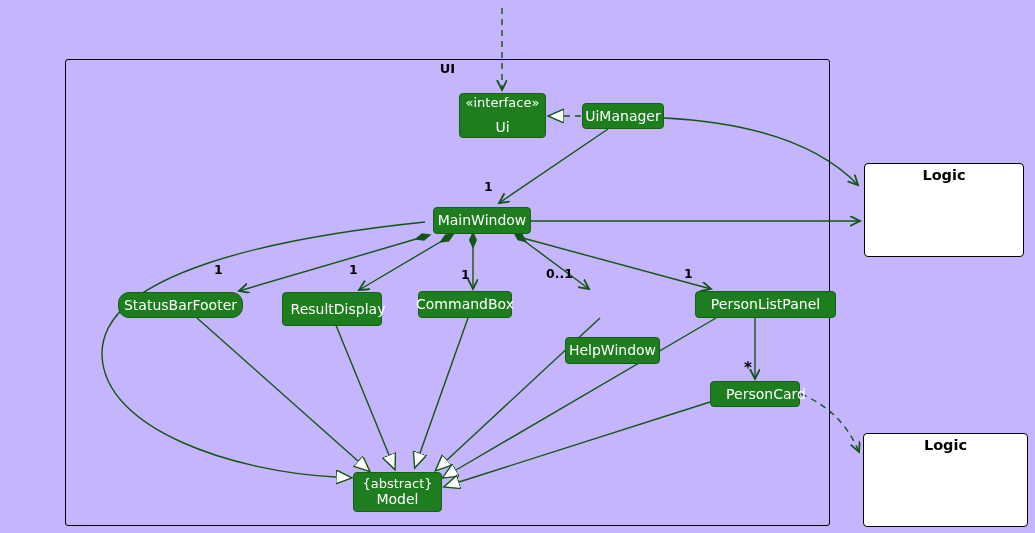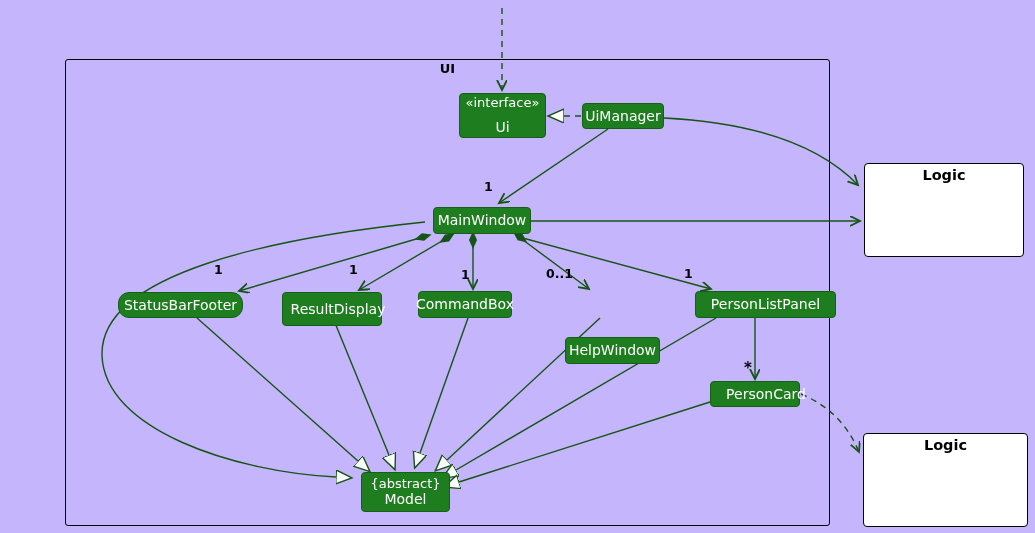--- a/index.html
+++ b/index.html
@@ -125,21 +125,21 @@
   </div>
 
   <div class="cnode" style="left:695px;top:291px;width:141px;height:27px;">
     <span>PersonListPanel</span>
   </div>
 
   <div class="cnode" style="left:710px;top:381px;width:90px;height:26px;padding-left:22px;">
     <span>PersonCard</span>
   </div>
 
-  <div class="cnode" style="left:353px;top:472px;width:89px;height:40px;margin-left:8px;">
+  <div class="cnode" style="left:353px;top:472px;width:89px;height:40px;">
     <span class="stereo">{abstract}</span>
     <span>Model</span>
   </div>
 
   <div class="region" style="left:864px;top:163px;width:160px;height:94px;">
     <div class="region-label">Logic</div>
   </div>
 
   <div class="region" style="left:863px;top:433px;width:165px;height:94px;">
     <div class="region-label">Logic</div>

